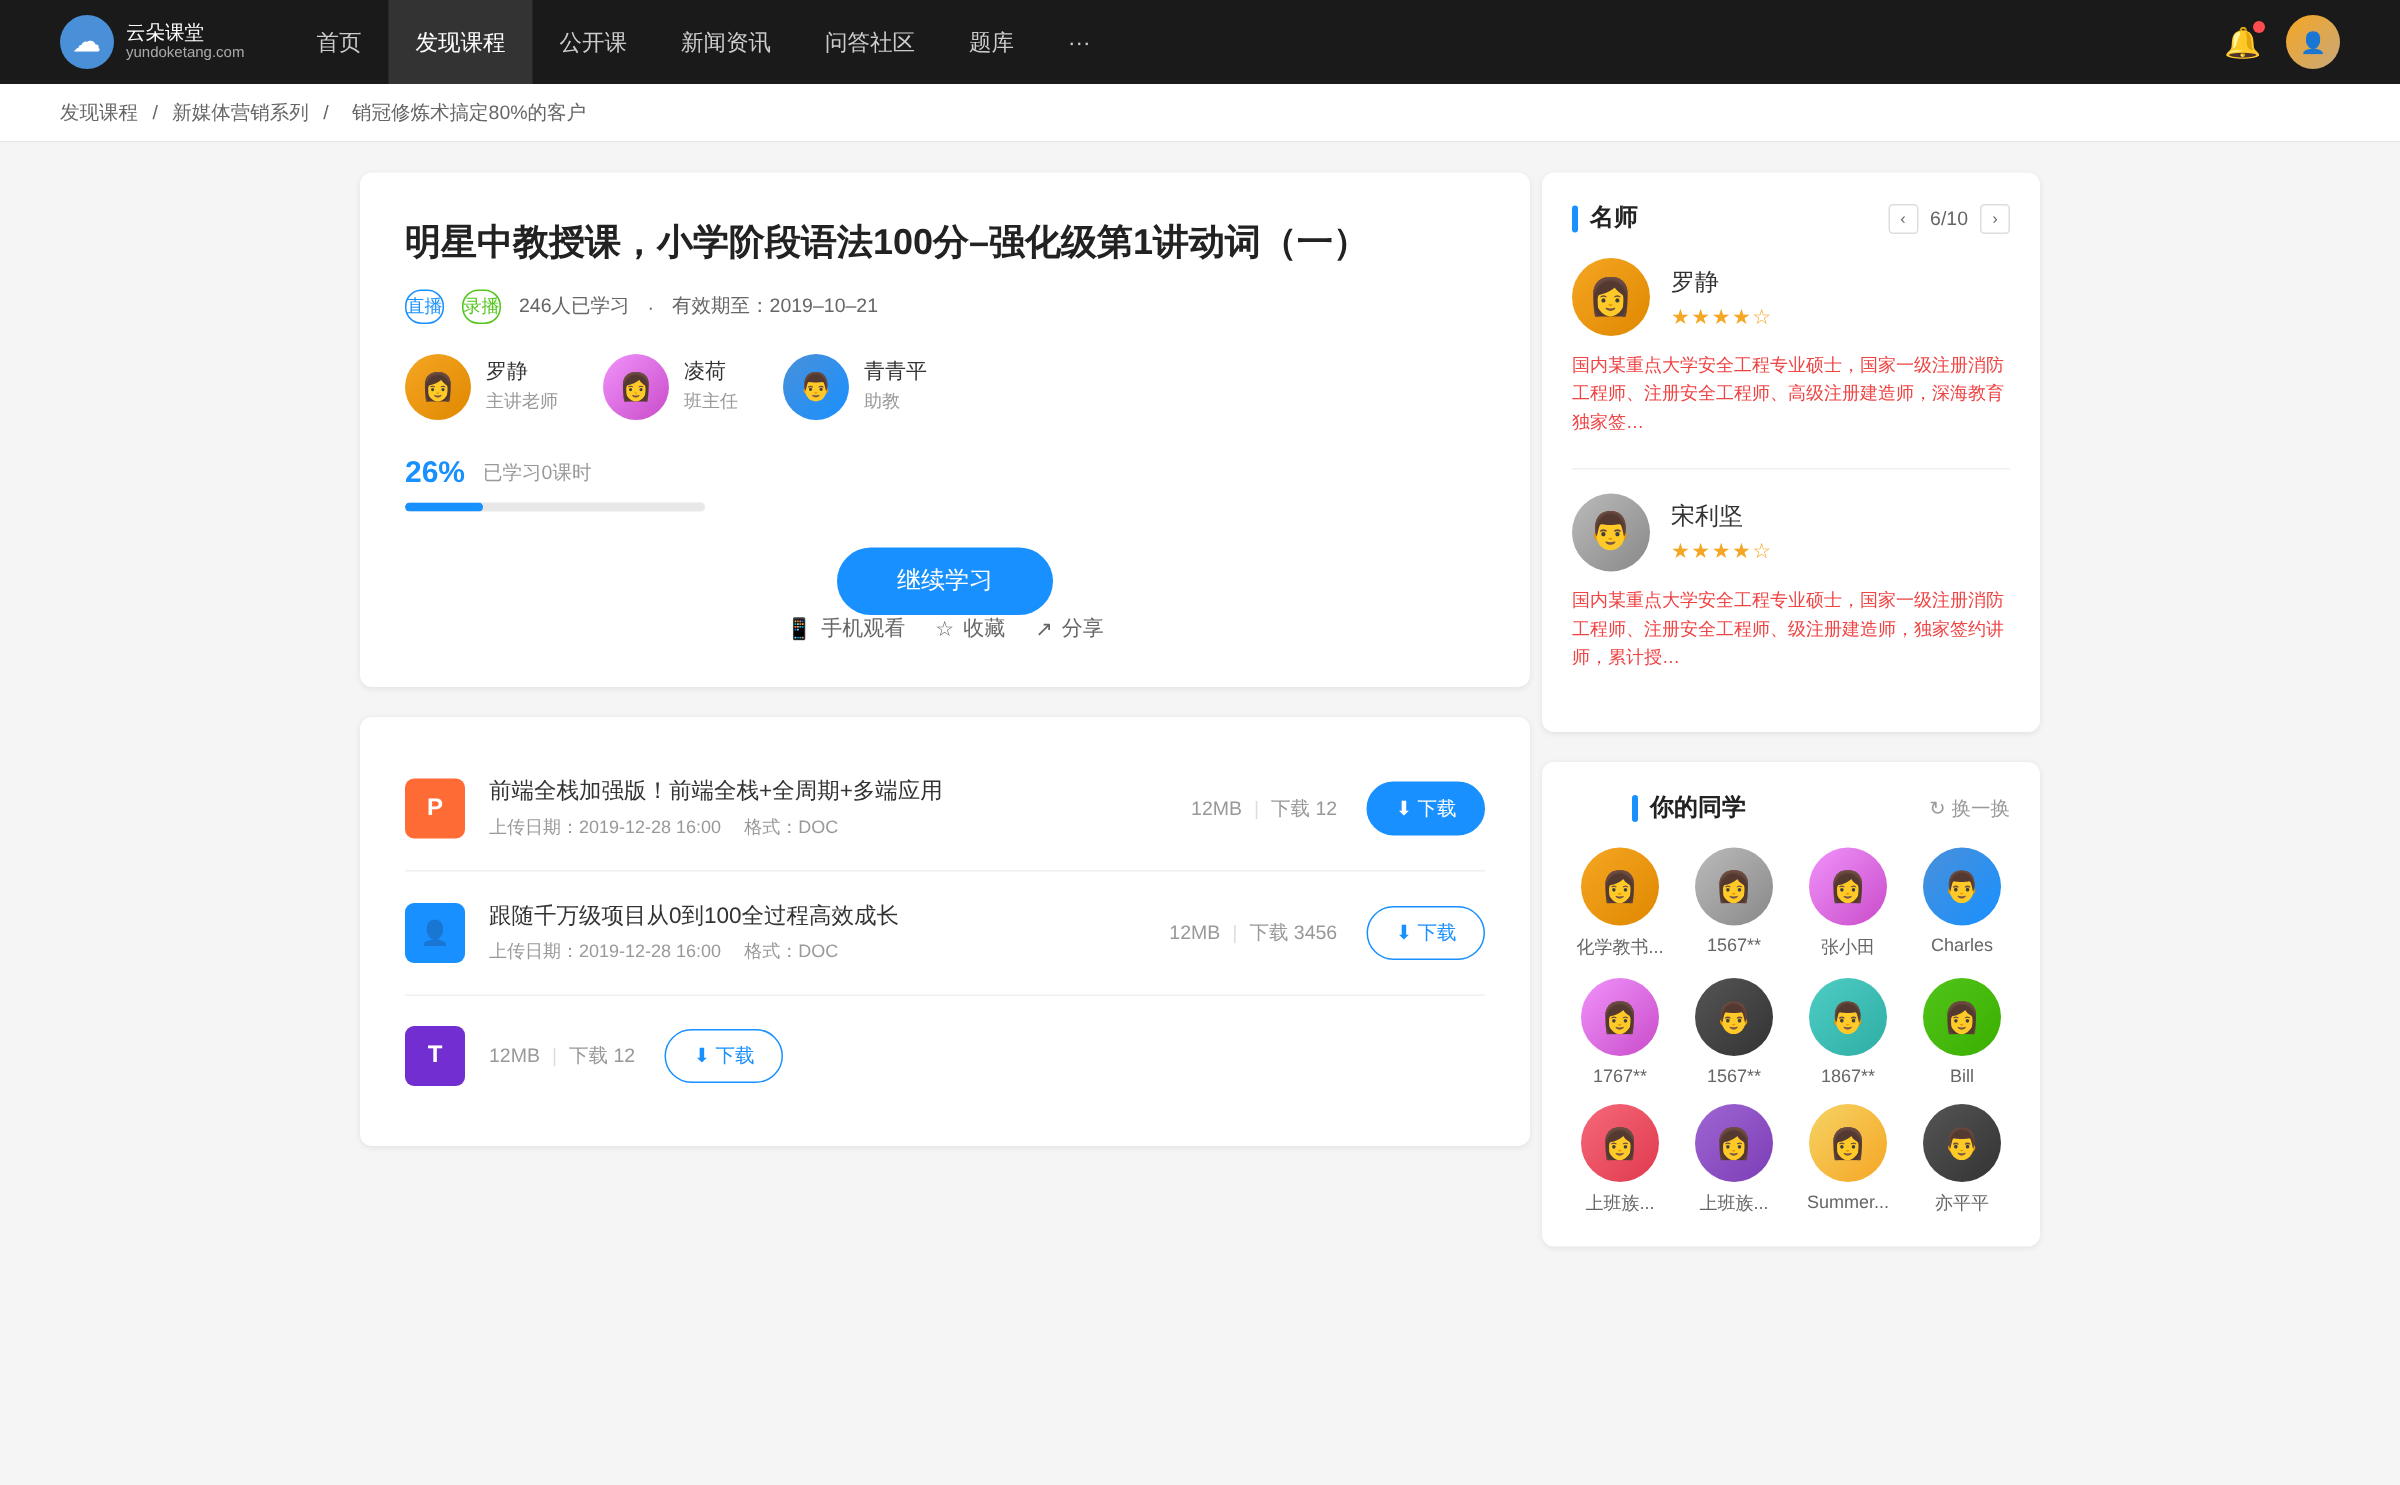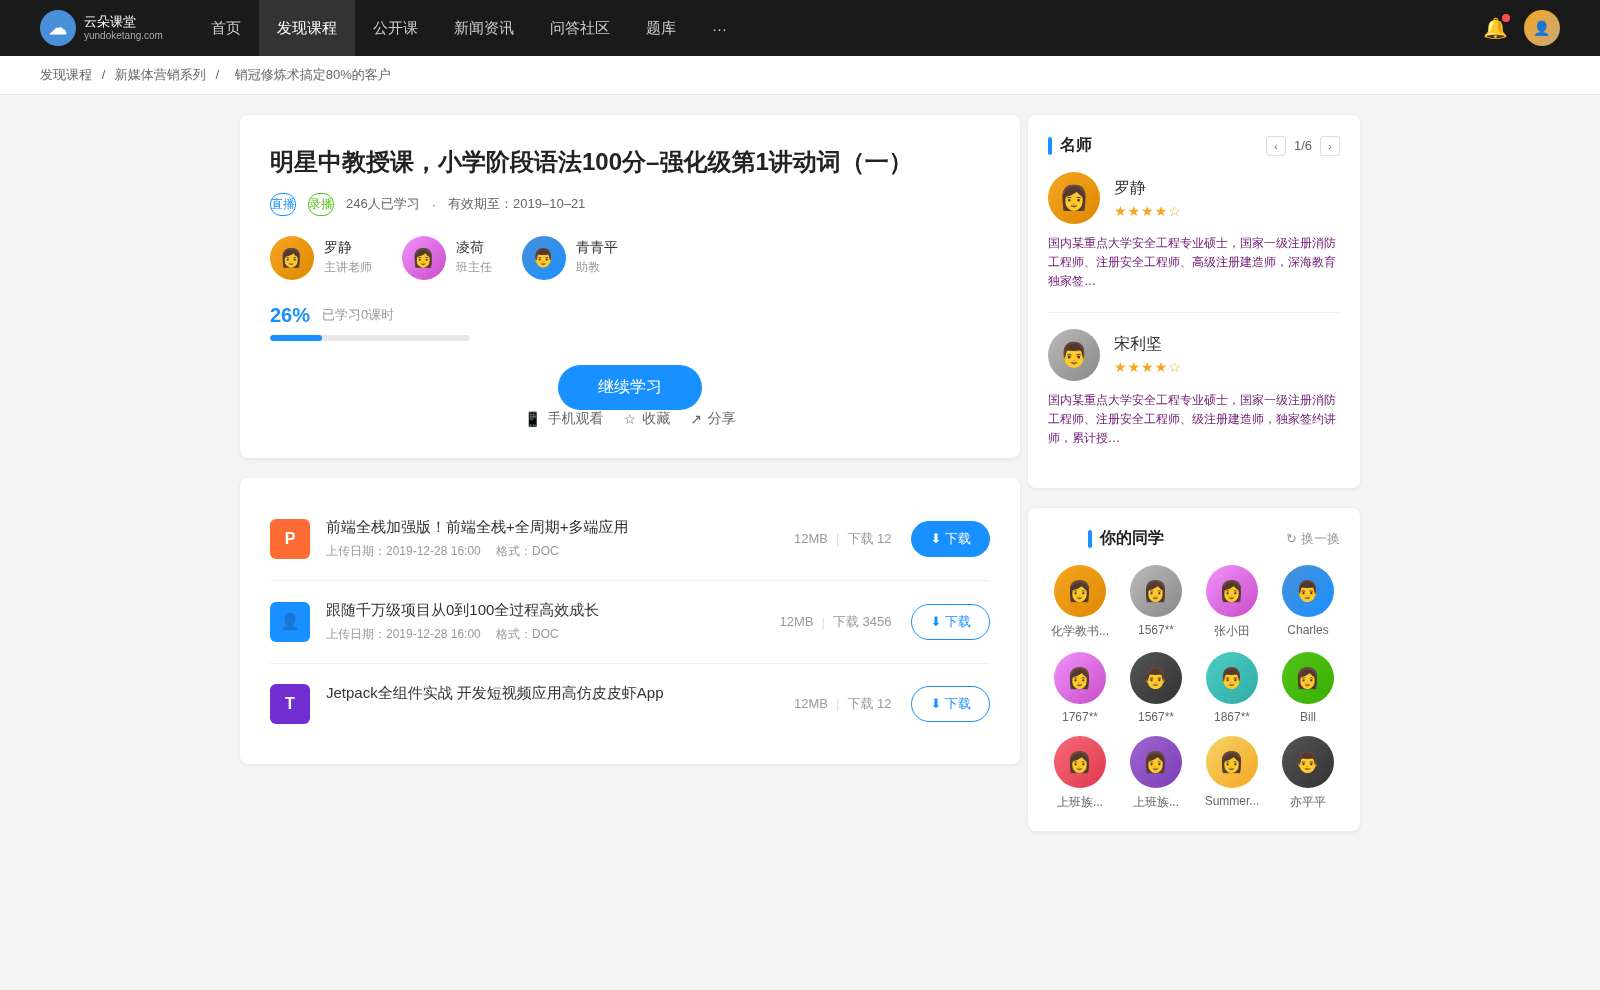--- a/index.html
+++ b/index.html
@@ -90,21 +90,21 @@
     .sidebar-nav .page-info { color: #666; }
     .nav-arrow { width: 20px; height: 20px; border: 1px solid #ddd; border-radius: 3px; display: flex; align-items: center; justify-content: center; cursor: pointer; font-size: 11px; color: #666; }
 
     
     .teacher-sidebar-item { margin-bottom: 20px; }
     .teacher-sidebar-row { display: flex; align-items: center; gap: 14px; margin-bottom: 10px; }
     .teacher-sidebar-avatar { width: 52px; height: 52px; border-radius: 50%; overflow: hidden; flex-shrink: 0; }
     .teacher-sidebar-info { flex: 1; }
     .teacher-sidebar-name { font-size: 16px; font-weight: 500; color: #333; margin-bottom: 4px; }
     .stars { color: #f5a623; font-size: 14px; letter-spacing: 1px; }
-    .teacher-sidebar-desc { font-size: 12px; color: #701a75; line-height: 1.6; }
+    .teacher-sidebar-desc { font-size: 12px; color: #ef4444; line-height: 1.6; }
     .teacher-divider { height: 1px; background: #f0f0f0; margin: 16px 0; }
 
     
     .classmates-header { display: flex; align-items: center; justify-content: space-between; margin-bottom: 16px; }
     .classmates-title { font-size: 16px; font-weight: 600; color: #222; display: flex; align-items: center; gap: 8px; margin-left: 40px; }
     .classmates-title::before { content: ''; display: inline-block; width: 4px; height: 18px; background: #1890ff; border-radius: 2px; }
     .refresh-btn { display: flex; align-items: center; gap: 4px; color: #999; font-size: 13px; cursor: pointer; }
     .classmates-grid { display: grid; grid-template-columns: repeat(4, 1fr); gap: 12px; }
     .classmate-item { display: flex; flex-direction: column; align-items: center; gap: 6px; }
     .classmate-avatar { width: 52px; height: 52px; border-radius: 50%; overflow: hidden; }
@@ -275,47 +275,40 @@
             <span class="sep">|</span>
             <span>下载 3456</span>
           </div>
           <button class="btn-download">⬇ 下载</button>
         </div>
 
         <div class="resource-item">
           <div class="resource-icon" style="background: #722ed1;">
             <span>T</span>
           </div>
-          <div class="resource-info">
-            <div class="resource-title">Jetpack全组件实战 开发短视频应用高仿皮皮虾App</div>
-            <div class="resource-meta">
-              <span></span>
-              <span></span>
-            </div>
-          </div>
           <div class="resource-stats">
             <span>12MB</span>
             <span class="sep">|</span>
             <span>下载 12</span>
           </div>
           <button class="btn-download">⬇ 下载</button>
         </div>
 
       </div>
     </div>
   </div>
 
   <div class="sidebar">
 
     <div class="sidebar-card">
       <div class="sidebar-header">
         <div class="sidebar-title">名师</div>
         <div class="sidebar-nav">
           <div class="nav-arrow">‹</div>
-          <span class="page-info">1/6</span>
+          <span class="page-info">6/10</span>
           <div class="nav-arrow">›</div>
         </div>
       </div>
 
       <div class="teacher-sidebar-item">
         <div class="teacher-sidebar-row">
           <div class="teacher-sidebar-avatar av-orange">
             <div style="width:100%;height:100%;display:flex;align-items:center;justify-content:center;font-size:24px;">👩</div>
           </div>
           <div class="teacher-sidebar-info">

